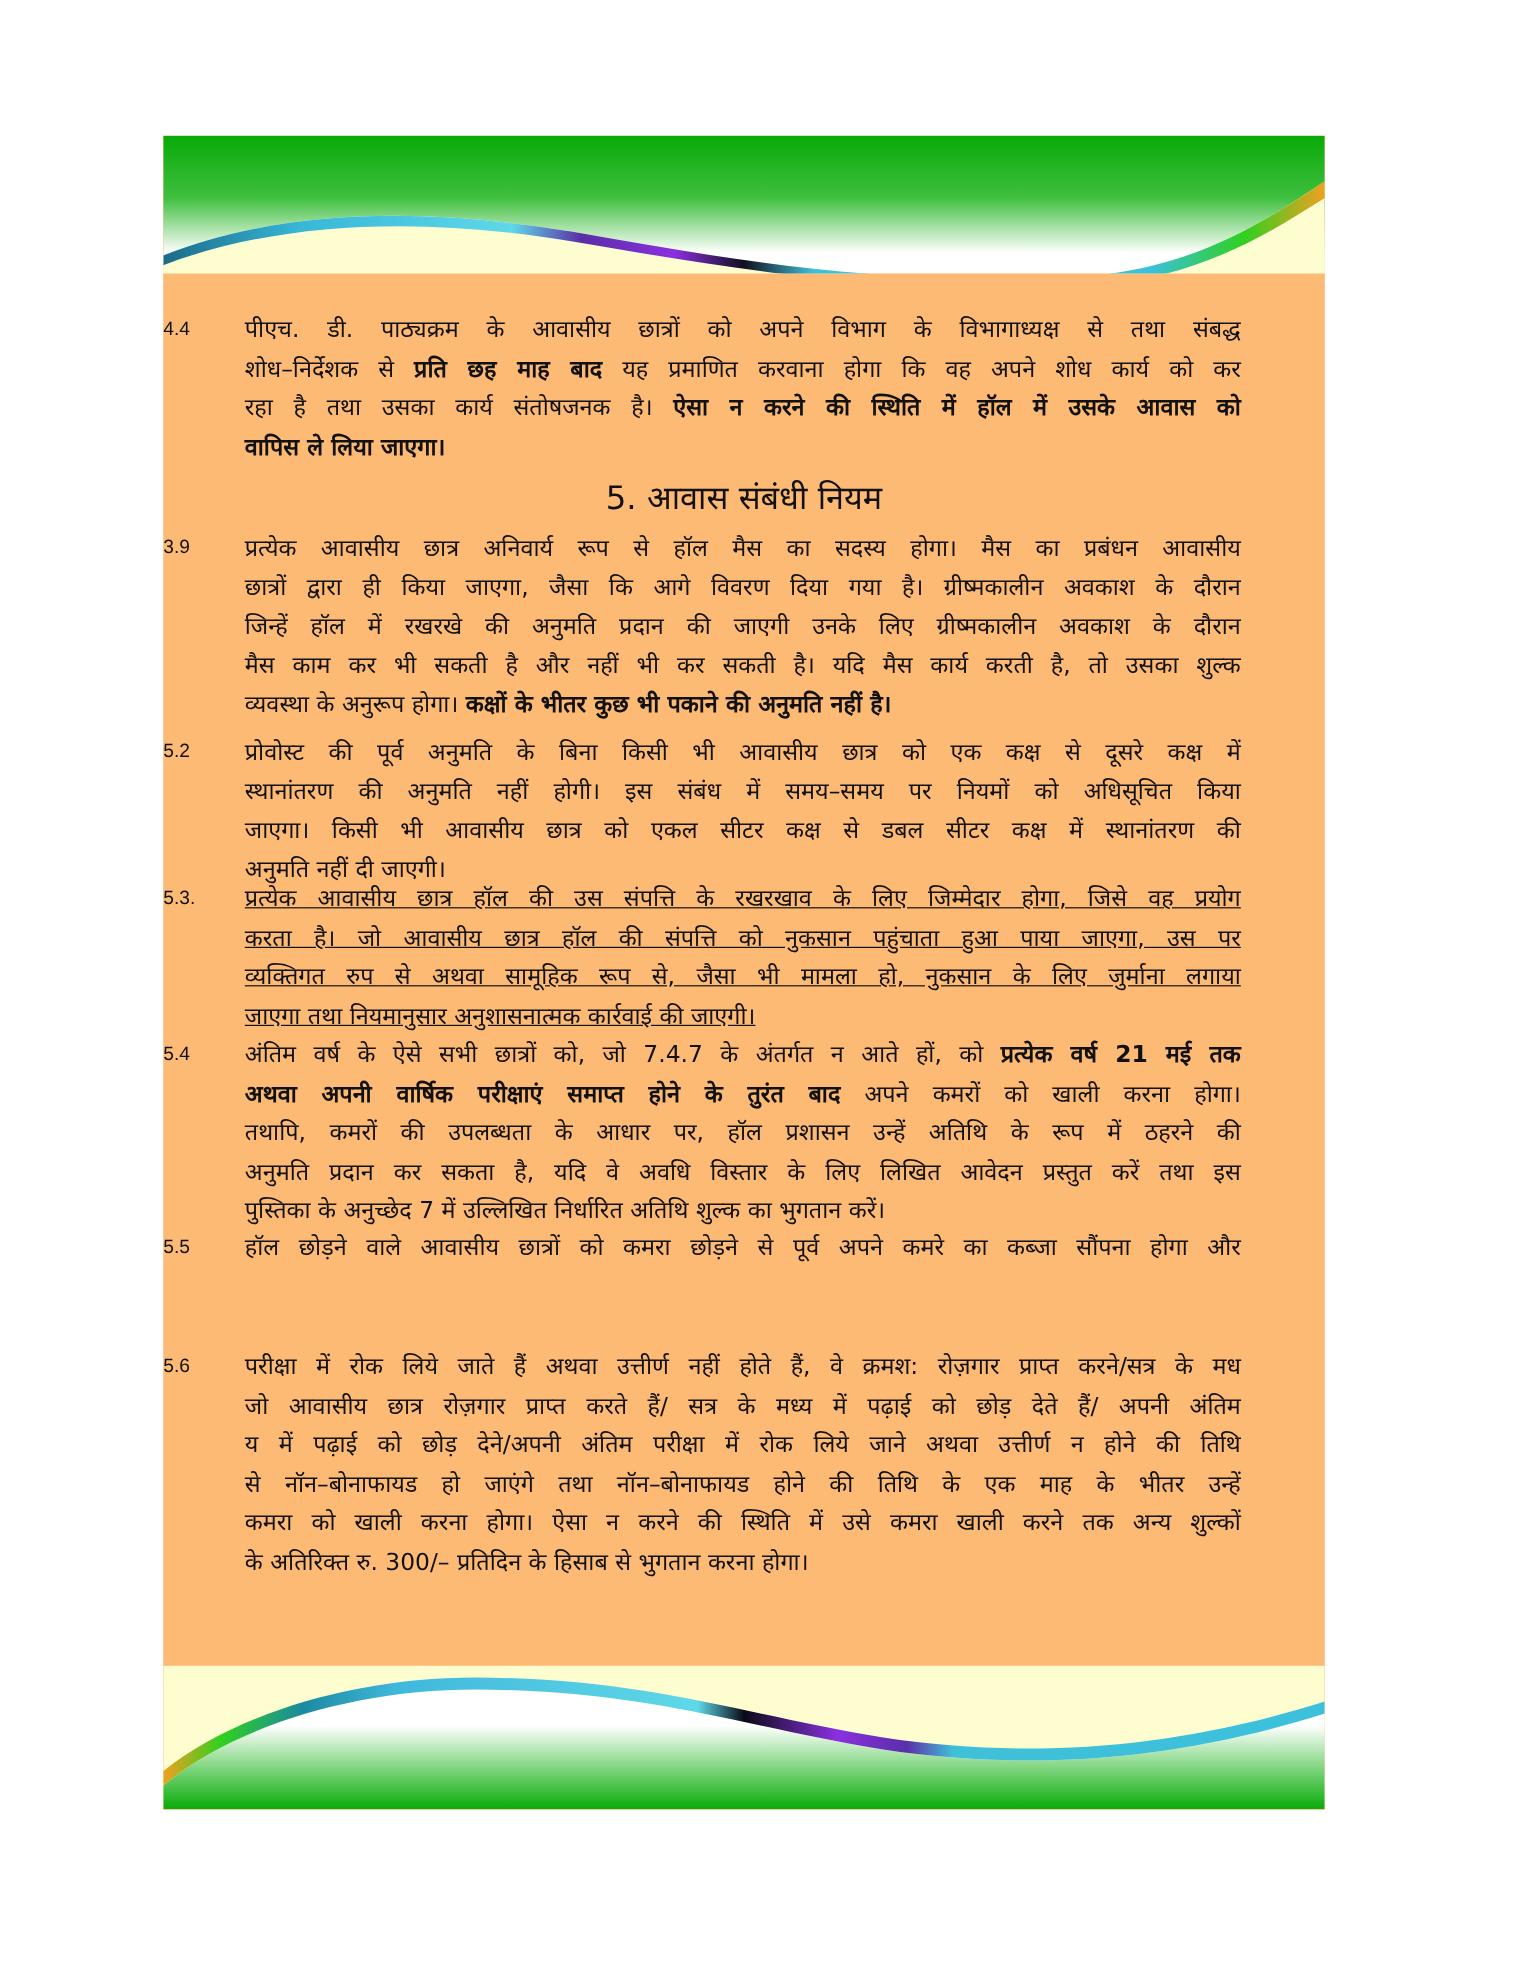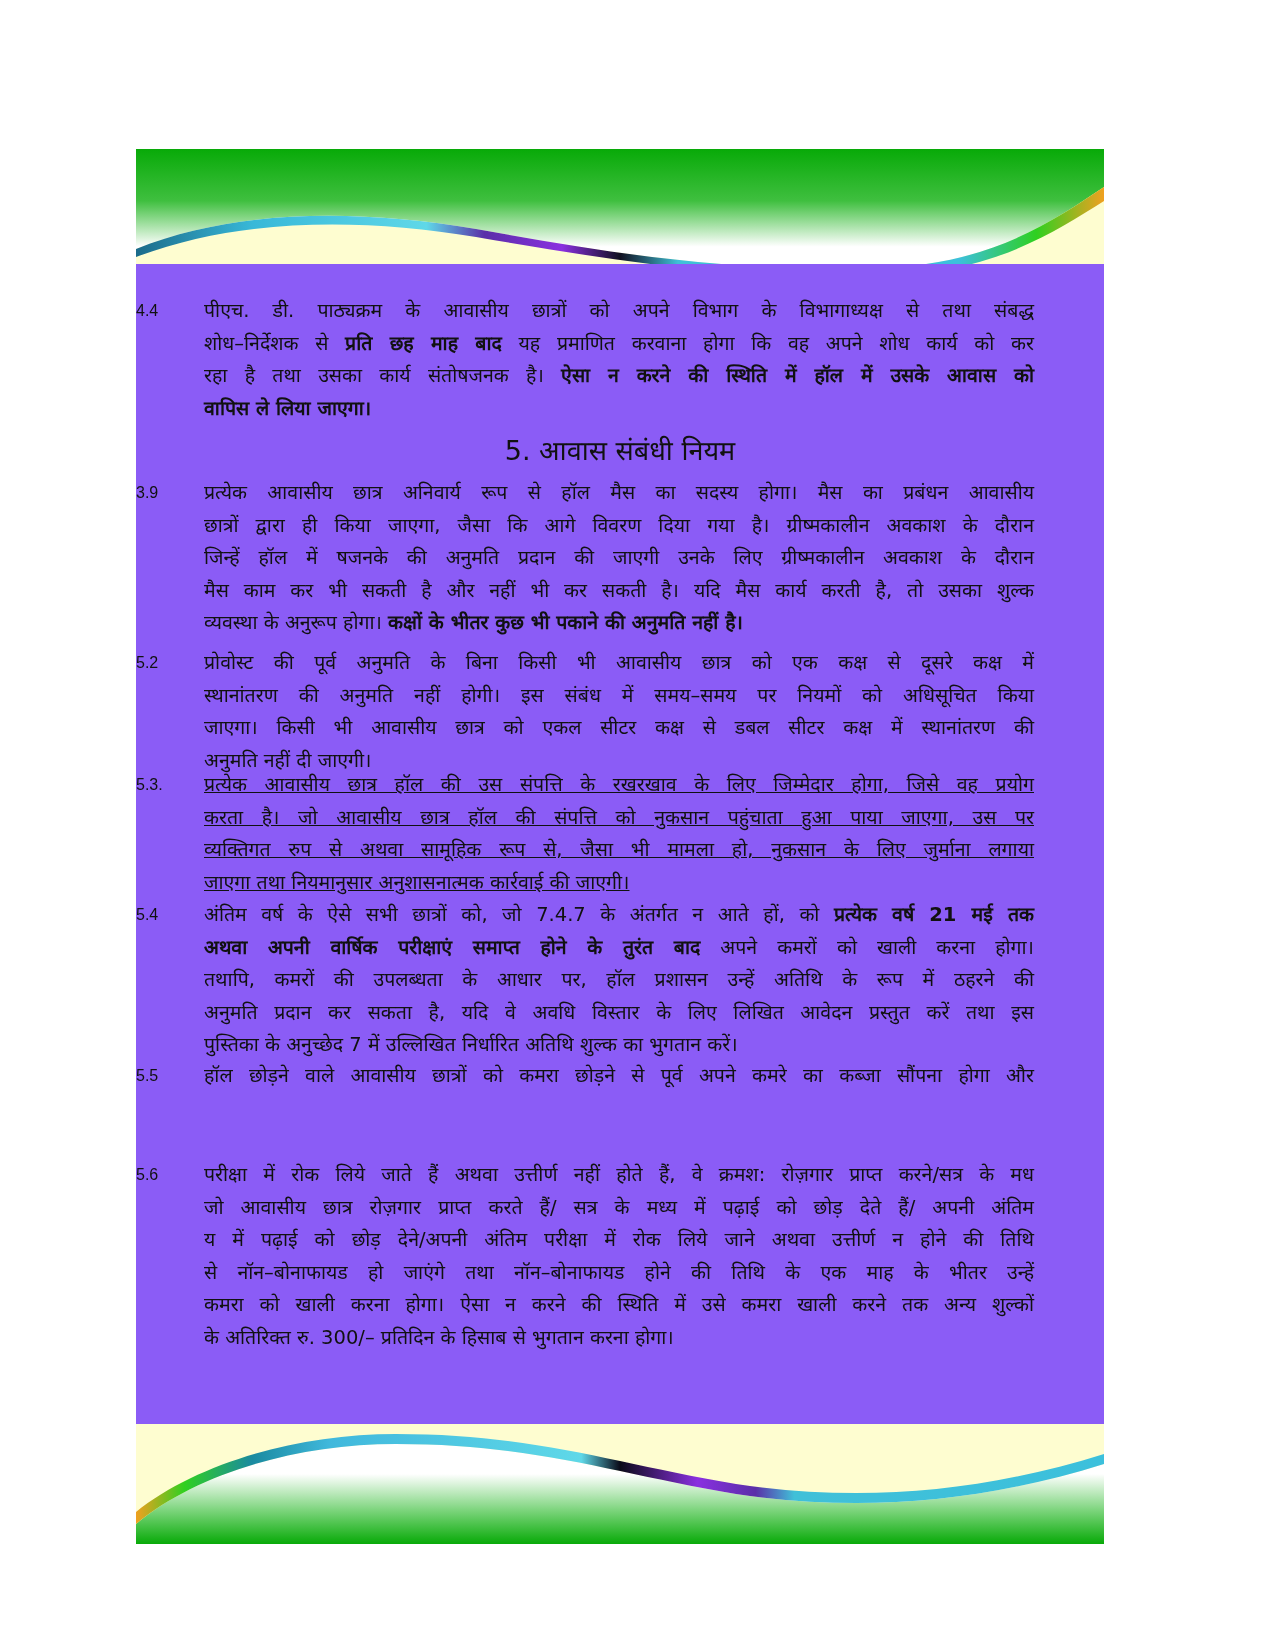--- a/index.html
+++ b/index.html
@@ -1,19 +1,19 @@
 <!DOCTYPE html>
 <html><head>
 <meta charset="utf-8">
 <style>
   html, body { margin: 0; padding: 0; background: #ffffff; }
   body { width: 1275px; height: 1650px; position: relative; overflow: hidden;
          font-family: "DejaVu Sans", sans-serif; color: #111; }
   .page { position: absolute; left: 136px; top: 113px; width: 968px; height: 1395px;
-          background: #8b5cf6; overflow: hidden; margin-top: 36px; }
+          background: #fdba74; overflow: hidden; }
   .band { position: absolute; left: 0; width: 968px; }
   .band svg { display: block; }
   .band-top { top: 0; height: 115px; }
   .band-bottom { bottom: 0; height: 120px; }
   .content { position: absolute; left: 0; top: 0; width: 968px; }
   .para { position: absolute; left: 68px; width: 830px; font-size: 19.5px; line-height: 32.5px; }
   .num { position: absolute; left: -68px; top: 0; width: 50px; font-size: 16px;
          font-family: "Liberation Sans Narrow", "Liberation Sans", sans-serif; }
   .line { display: block; white-space: nowrap; text-align: justify; text-align-last: justify; }
   .line.last { text-align-last: left; }
@@ -65,21 +65,21 @@
         </div>
     </div>
 
     <div class="heading">5. आवास संबंधी नियम</div>
 
     <div class="para" style="top:328px;">
       <span class="num">3.9</span>
       <div class="lines">
           <span class="line"><span>प्रत्येक आवासीय छात्र अनिवार्य रूप से हॉल मैस का सदस्य होगा। मैस का प्रबंधन आवासीय</span></span>
           <span class="line"><span>छात्रों द्वारा ही किया जाएगा, जैसा कि आगे विवरण दिया गया है। ग्रीष्मकालीन अवकाश के दौरान</span></span>
-          <span class="line"><span>जिन्हें हॉल में षजनके की अनुमति प्रदान की जाएगी उनके लिए ग्रीष्मकालीन अवकाश के दौरान</span></span>
+          <span class="line"><span>जिन्हें हॉल में रखरखे की अनुमति प्रदान की जाएगी उनके लिए ग्रीष्मकालीन अवकाश के दौरान</span></span>
           <span class="line"><span>मैस काम कर भी सकती है और नहीं भी कर सकती है। यदि मैस कार्य करती है, तो उसका शुल्क</span></span>
           <span class="line last"><span>व्यवस्था के अनुरूप होगा। </span><span class="b">कक्षों के भीतर कुछ भी पकाने की अनुमति नहीं है।</span></span>
         </div>
     </div>
 
     <div class="para" style="top:498px;">
       <span class="num">5.2</span>
       <div class="lines">
           <span class="line"><span>प्रोवोस्ट की पूर्व अनुमति के बिना किसी भी आवासीय छात्र को एक कक्ष से दूसरे कक्ष में</span></span>
           <span class="line"><span>स्थानांतरण की अनुमति नहीं होगी। इस संबंध में समय–समय पर नियमों को अधिसूचित किया</span></span>

